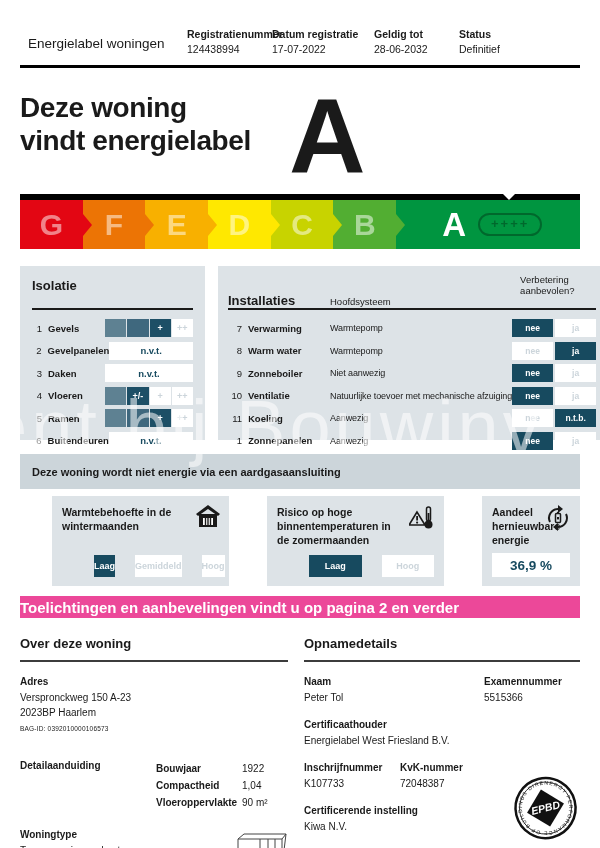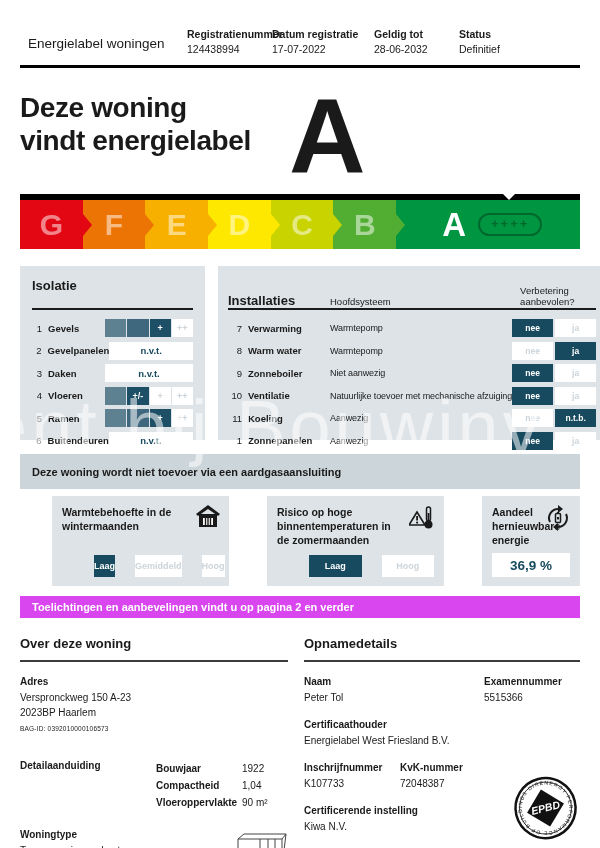--- a/index.html
+++ b/index.html
@@ -53,21 +53,21 @@
   .bseg.l1 { background:#5e8192; }
   .bseg.l2 { background:#3f687e; }
   .bseg.l3 { background:#1d4f66; color:#fff; }
   .bseg.off { background:#fff; color:#ccd5db; }
   .nvt { width:88px; height:18px; background:#fff; color:#174a5f; font-weight:bold; font-size:9.5px;
     display:flex; align-items:center; justify-content:center; }
   
   .ihead { display:flex; align-items:flex-end; height:30px; }
   .ihead .ptitle { width:102px; }
   .ihead .sys { flex:1; font-size:9.5px; padding-bottom:1px; }
-  .ihead .adv { width:76px; font-size:9.5px; line-height:1.2; padding-bottom:1px; }
+  .ihead .adv { width:76px; font-size:9.5px; line-height:1.2; padding-bottom:12px; }
   .irow { display:flex; align-items:center; height:18px; margin-bottom:4.5px; }
   .inum { width:14px; text-align:right; margin-right:6px; font-size:9.5px; }
   .ilabel { width:82px; font-weight:bold; font-size:9.5px; }
   .isys { flex:1; font-size:9px; letter-spacing:-0.1px; white-space:nowrap; }
   .pills { width:84px; display:flex; gap:2px; }
   .pill { flex:1; height:18px; display:flex; align-items:center; justify-content:center;
     font-size:8.5px; font-weight:bold; }
   .pill.on { background:#174a5f; color:#fff; }
   .pill.off { background:#fff; color:#ccd5db; }
   
@@ -80,22 +80,22 @@
   .mtitle { font-size:10.5px; font-weight:bold; line-height:1.3; width:76%; }
   .micon { position:absolute; top:9px; right:9px; }
   .mpills { display:flex; gap:20px; margin-top:auto;padding-left:32px; }
   .mpill { flex:1; height:22px; display:flex; align-items:center; justify-content:center;
     font-size:9px; font-weight:bold; }
   .mpill.on { background:#174a5f; color:#fff; }
   .mpill.off { background:#fff; color:#ccd5db; }
   .mvalue { margin-top:auto; height:24px; background:#fff; color:#174a5f; font-size:13.5px; font-weight:bold;
     display:flex; align-items:center; justify-content:center; }
   
-  .noteband { margin-top:10px; height:22px; background:#d946ef; color:#fff; font-size:11px; font-weight:bold;
-    display:flex; align-items:center; padding-left:12px; }
+  .noteband { margin-top:10px; height:22px; background:#ec4899; color:#fff; font-size:15px; font-weight:bold;
+    display:flex; align-items:center; }
   
   .bottom { display:flex; margin-top:18px; }
   .bcol-l { width:268px; }
   .bcol-r { flex:1; margin-left:16px; position:relative; }
   .h2 { font-size:13px; font-weight:bold; border-bottom:2px solid #3c3c3c; padding-bottom:9px; }
   .blk { margin-top:12px; font-size:10px; line-height:1.55; }
   .blabel { font-weight:bold; }
   .bag { font-size:6.5px; letter-spacing:0.2px; margin-top:3px; color:#222; }
   .detailrow { display:flex; margin-top:26px; font-size:10px; }
   .facts { margin-left:auto; width:132px; }
@@ -289,21 +289,21 @@
         <span class="ilabel">Zonnepanelen</span>
         <span class="isys">Aanwezig</span>
         <span class="pills">
           <span class="pill on">nee</span>
           <span class="pill off">ja</span>
         </span>
       </div>
     </div>
   </section>
 
-  <div class="gasband">Deze woning wordt niet toevoer via een aardgasaansluiting</div>
+  <div class="gasband">Deze woning wordt niet energie via een aardgasaansluiting</div>
 
   <section class="metrics">
     <div class="mbox b1">
       <div class="mtitle">Warmtebehoefte in de wintermaanden</div>
       <span class="micon">
         <svg width="24" height="22" viewBox="0 0 24 22">
           <polygon points="12,0 24,9 22,11 12,4 2,11 0,9" fill="#1a1a1a"></polygon>
           <rect x="3" y="9" width="18" height="13" fill="#1a1a1a"></rect>
           <rect x="7" y="13" width="10" height="7" fill="#fff"></rect>
           <line x1="9.5" y1="13" x2="9.5" y2="20" stroke="#1a1a1a" stroke-width="1.4"></line>

